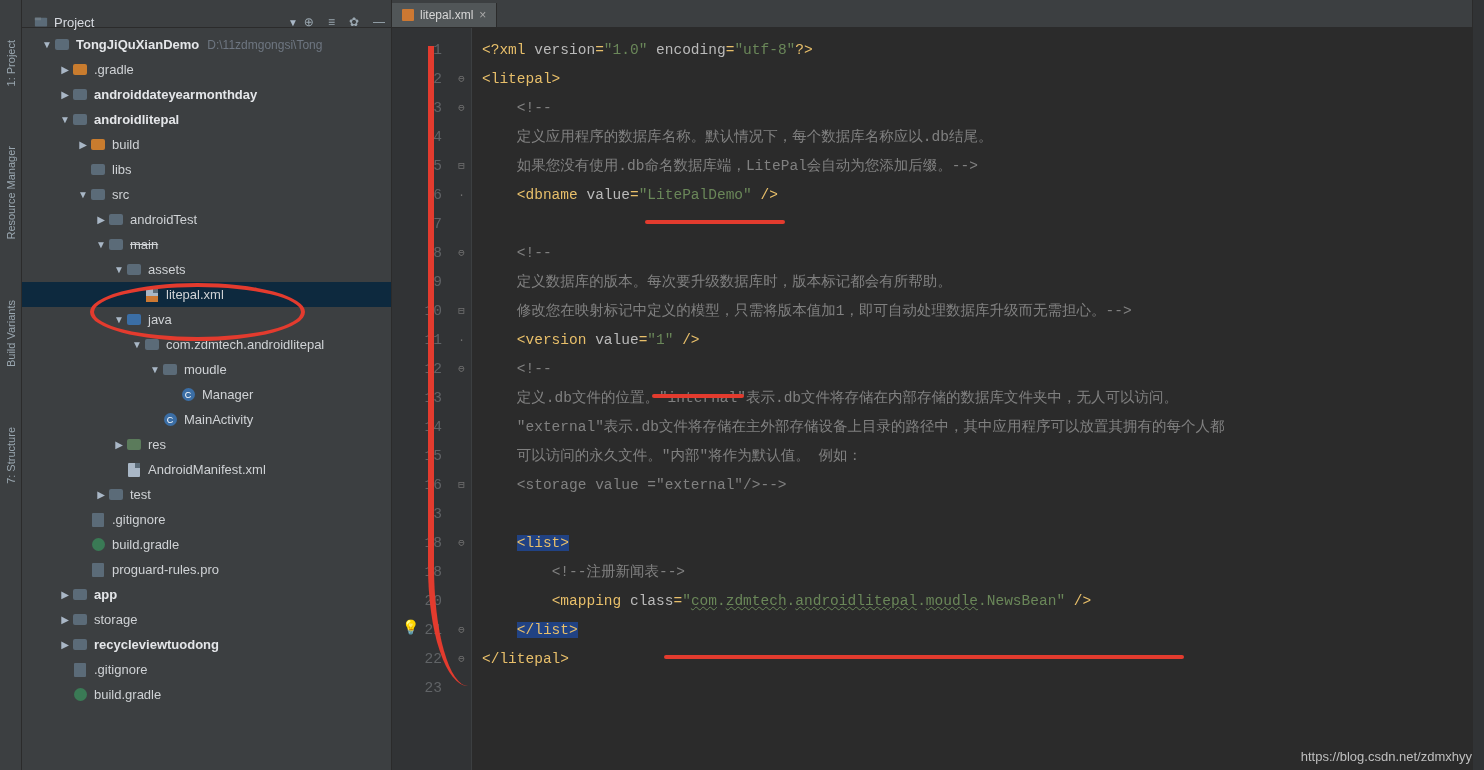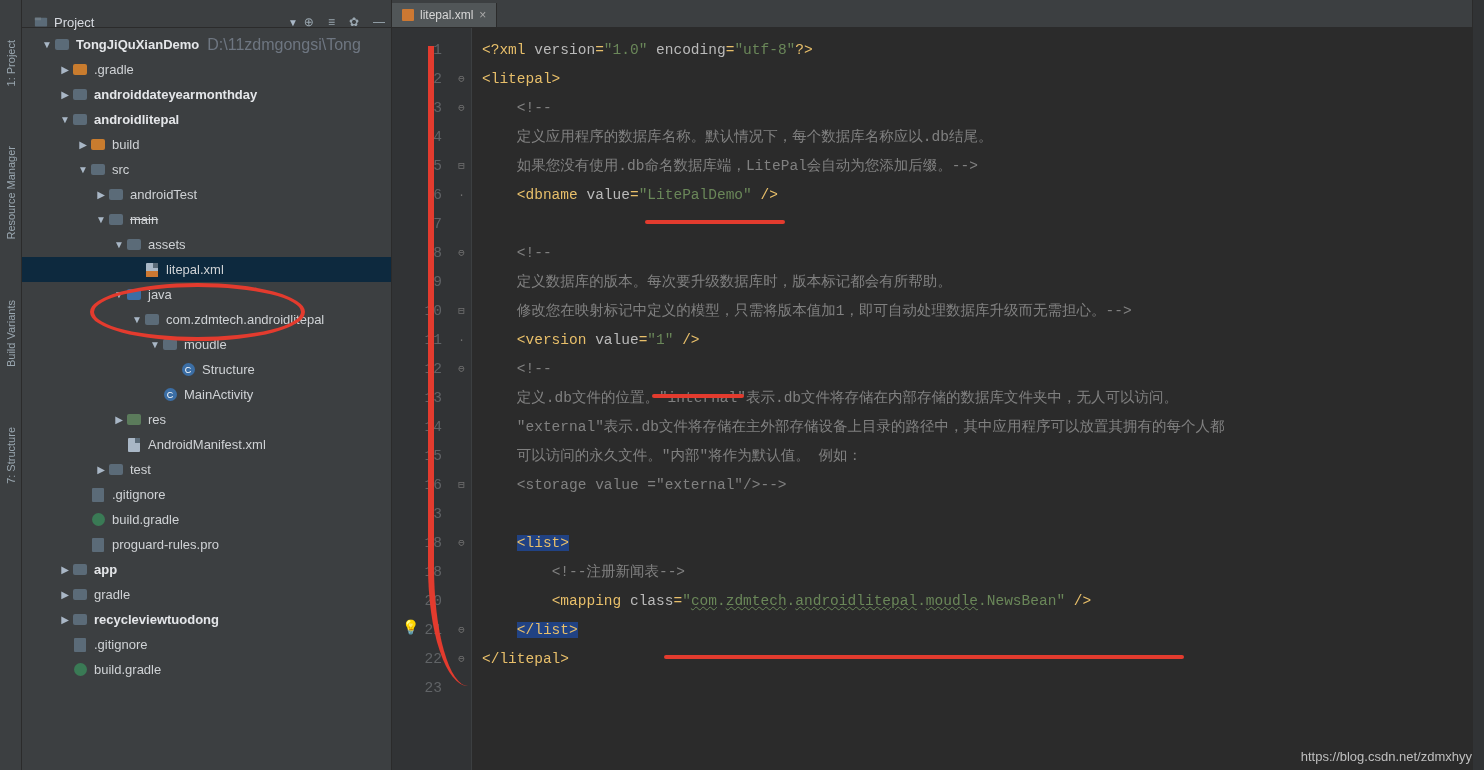--- a/index.html
+++ b/index.html
@@ -93,21 +93,21 @@
   .folder.gr { background: #5b7b5b; }
   .folder.bl { background: #3b6ea5; }
   .xmlfile { width:12px;height:14px;background:#a9b7c6;border-radius:1px;position:relative; }
   .xmlfile::after{content:"";position:absolute;top:0;right:0;width:5px;height:5px;background:#5b6b78;}
   .xmlfile.orange::before{content:"";position:absolute;bottom:0;left:0;width:12px;height:6px;background:#cc7832;}
   .class-ic{width:13px;height:13px;border-radius:50%;background:#3b6ea5;color:#fff;font-size:9px;display:flex;align-items:center;justify-content:center;}
   .gradle-ic{width:13px;height:13px;border-radius:50%;background:#3a7a55;}
   .txtfile{width:12px;height:14px;background:#5b6b78;border-radius:1px;}
   .tree-row .label { color:#cfd2d5; }
   .tree-row .label.bold { font-weight:bold; color:#e4e6e9; }
-  .path-hint{ color:#6e7681; margin-left:8px; font-size:16px; }
+  .path-hint{ color:#6e7681; margin-left:8px; font-size:12px; }
 
   
   .red-circle{
     position:absolute;
     border:4px solid #e33b2e;
     border-radius:50%;
     pointer-events:none;
   }
 
   
@@ -272,20 +272,28 @@
         <div class="tree-row">
           <span class="indent" style="width:54px"></span>
           <span class="arrow">▶</span>
           <span class="ficon">
             <span class="folder or"></span>
           </span>
           <span class="label" style="">build</span>
         </div>
         <div class="tree-row">
           <span class="indent" style="width:54px"></span>
+          <span class="arrow"></span>
+          <span class="ficon">
+            <span class="folder "></span>
+          </span>
+          <span class="label" style="">libs</span>
+        </div>
+        <div class="tree-row">
+          <span class="indent" style="width:54px"></span>
           <span class="arrow">▼</span>
           <span class="ficon">
             <span class="folder "></span>
           </span>
           <span class="label" style="">src</span>
         </div>
         <div class="tree-row">
           <span class="indent" style="width:72px"></span>
           <span class="arrow">▶</span>
           <span class="ficon">
@@ -340,21 +348,21 @@
             <span class="folder "></span>
           </span>
           <span class="label" style="">moudle</span>
         </div>
         <div class="tree-row">
           <span class="indent" style="width:144px"></span>
           <span class="arrow"></span>
           <span class="ficon">
             <span class="class-ic">C</span>
           </span>
-          <span class="label" style="">Structure</span>
+          <span class="label" style="">Manager</span>
         </div>
         <div class="tree-row">
           <span class="indent" style="width:126px"></span>
           <span class="arrow"></span>
           <span class="ficon">
             <span class="class-ic">C</span>
           </span>
           <span class="label" style="">MainActivity</span>
         </div>
         <div class="tree-row">
@@ -412,21 +420,21 @@
             <span class="folder "></span>
           </span>
           <span class="label bold" style="">app</span>
         </div>
         <div class="tree-row">
           <span class="indent" style="width:36px"></span>
           <span class="arrow">▶</span>
           <span class="ficon">
             <span class="folder "></span>
           </span>
-          <span class="label" style="">gradle</span>
+          <span class="label" style="">storage</span>
         </div>
         <div class="tree-row">
           <span class="indent" style="width:36px"></span>
           <span class="arrow">▶</span>
           <span class="ficon">
             <span class="folder "></span>
           </span>
           <span class="label bold" style="">recycleviewtuodong</span>
         </div>
         <div class="tree-row">

